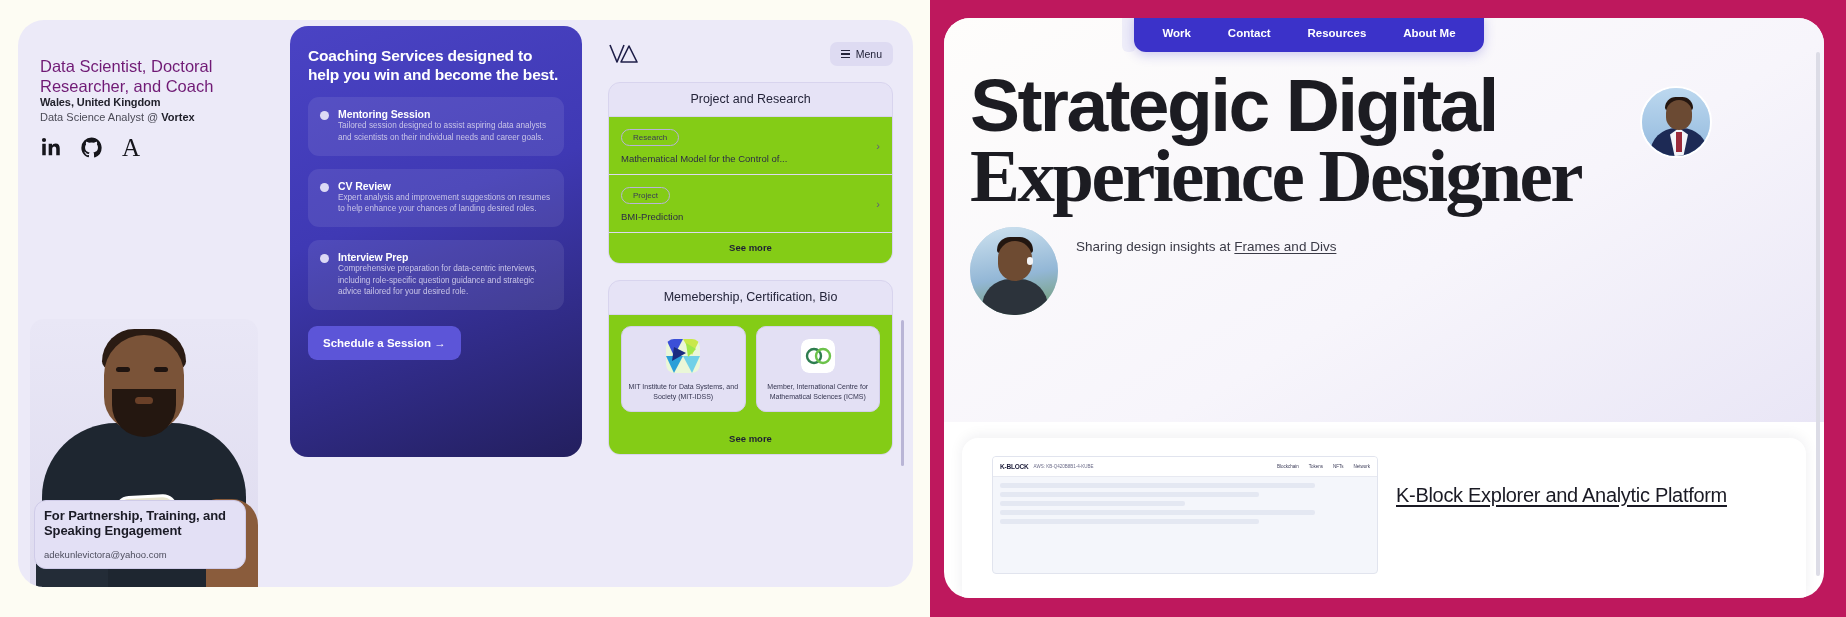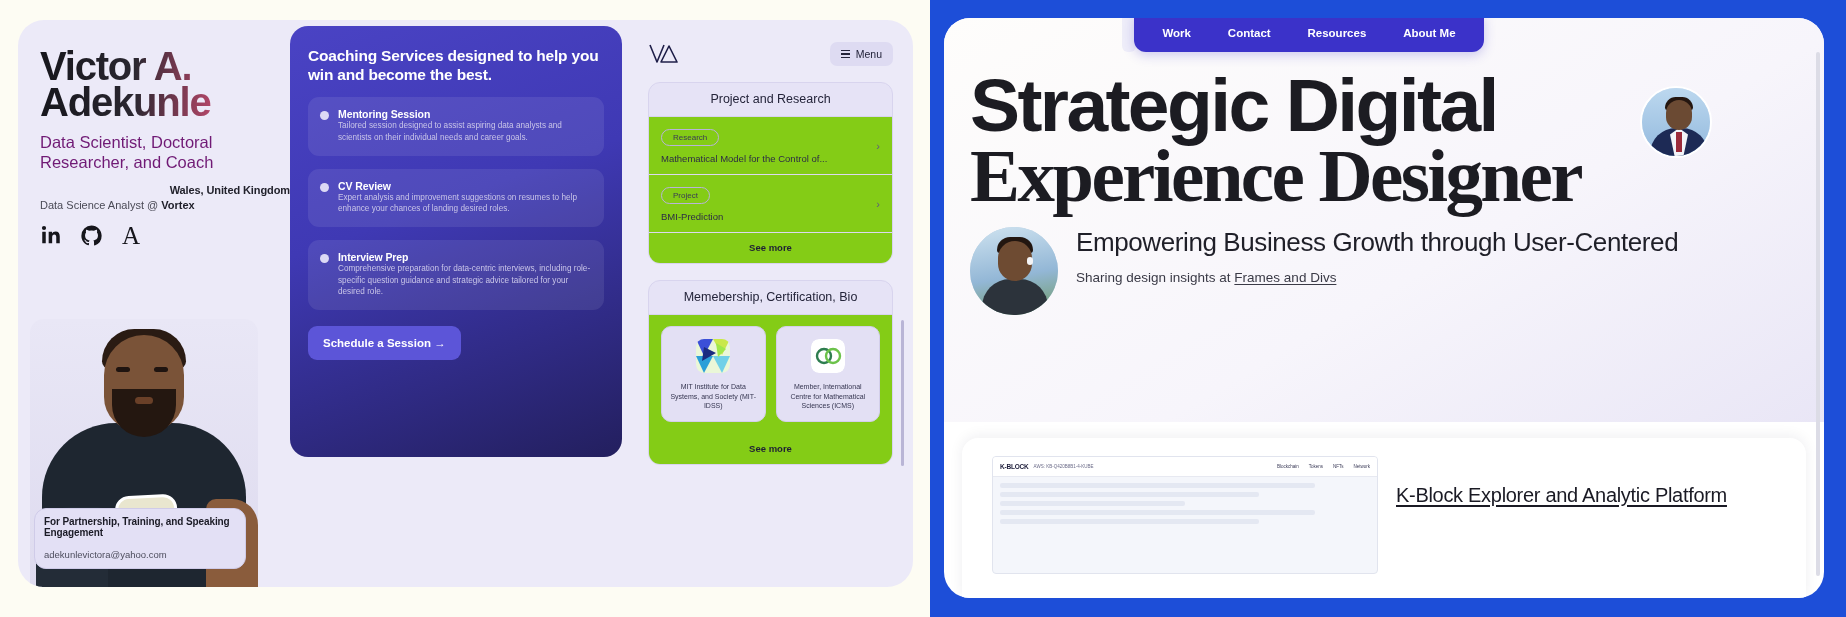--- a/index.html
+++ b/index.html
@@ -48,26 +48,25 @@
   .name-line.second { font-size: 40px; margin-top: -4px; }
   .role {
     margin-top: 10px;
     font-size: 16.5px;
     line-height: 1.22;
     color: #701a75;
     font-weight: 400;
     max-width: 200px;
   }
   .loc {
-    margin-top: 12px;
+    margin-top: 0;
     font-size: 11px;
     font-weight: 700;
     color: #22222c;
     letter-spacing: -0.1px;
-    text-align: right;
   }
   .company {
     margin-top: 3px;
     font-size: 11px;
     color: #4a4a56;
   }
   .company b { color: #1d1d28; font-weight: 700; }
 
   .socials { margin-top: 13px; display: flex; gap: 18px; align-items: flex-end; }
   .soc {
@@ -155,30 +154,30 @@
     position: absolute;
     left: 16px; bottom: 18px;
     width: 212px;
     background: #e3e0f5;
     border: 1px solid #cfcbe8;
     border-radius: 12px;
     padding: 7px 9px 8px 9px;
     z-index: 5;
   }
   .contact-title {
-    font-size: 10px; font-weight: 700; color: #1b1b26;
+    font-size: 13px; font-weight: 700; color: #1b1b26;
     letter-spacing: -0.1px;
   }
   .contact-email {
     font-size: 9.5px; color: #4e4e5e; margin-top: 11px;
   }
 
   
   .col-coaching {
-    width: 332px; flex: none;
+    width: 292px; flex: none;
     margin: 6px 0 0 0;
     background: linear-gradient(160deg, #4a43c4 0%, #3f39b4 42%, #231f5e 100%);
     border-radius: 18px;
     padding: 20px 18px 16px 18px;
     position: relative;
     height: 431px;
   }
   .coach-title {
     color: #ffffff;
     font-size: 15.5px;
@@ -313,21 +312,21 @@
     right: 9px; top: 300px;
     width: 3px; height: 146px;
     border-radius: 2px;
     background: #b9b5d6;
   }
 
   
   .right-pane {
     position: relative;
     width: 916px; height: 617px;
-    background: #1d4ed8;
+    background: #be185d;
     padding: 18px 22px 0 0;
   }
   .right-card {
     position: relative;
     width: 880px; height: 580px;
     margin-left: 14px;
     background: #ffffff;
     border-radius: 26px;
     overflow: hidden;
   }
@@ -467,24 +466,20 @@
 </style>
 </head>
 <body>
 
 <div class="stage">
 
   <div class="left-pane">
     <div class="left-card">
 
       <div class="col-identity">
-        <div class="name-block">
-          <div class="name-line">Victor A.</div>
-          <div class="name-line second">Adekunle</div>
-        </div>
         <div class="role">Data Scientist, Doctoral Researcher, and Coach</div>
         <div class="loc">Wales, United Kingdom</div>
         <div class="company"><span>Data Science Analyst @ </span><b>Vortex</b></div>
 
         <div class="socials">
           <a class="soc">
             <svg width="20" height="20" viewBox="0 0 24 24" fill="currentColor">
                 <rect x="1.5" y="8" width="4.2" height="14" rx="0.4"></rect>
                 <circle cx="3.6" cy="3.6" r="2.5"></circle>
                 <path d="M9.2 8h4v2.1c.7-1.3 2.2-2.4 4.3-2.4 3.4 0 5 2.2 5 6.1V22h-4.2v-7.4c0-2-.7-3.2-2.4-3.2-1.5 0-2.5 1-2.5 3.2V22H9.2z"></path>
@@ -650,21 +645,20 @@
         <div class="subwrap">
           <div class="avatar-big">
             <div class="ab-sky"></div>
             <div class="ab-body"></div>
             <div class="ab-hair"></div>
             <div class="ab-head"></div>
             <div class="ab-bud"></div>
           </div>
           <div>
             <div class="subhead">
-              <div>Empowering Business Growth through User-Centered</div>
             </div>
             <div class="sharing"><span>Sharing design insights at </span><u>Frames and Divs</u></div>
           </div>
         </div>
       </div>
 
       <div class="work-strip">
         <div class="browser-mock">
           <div class="bm-bar">
             <span class="bm-logo">K-BLOCK</span>

